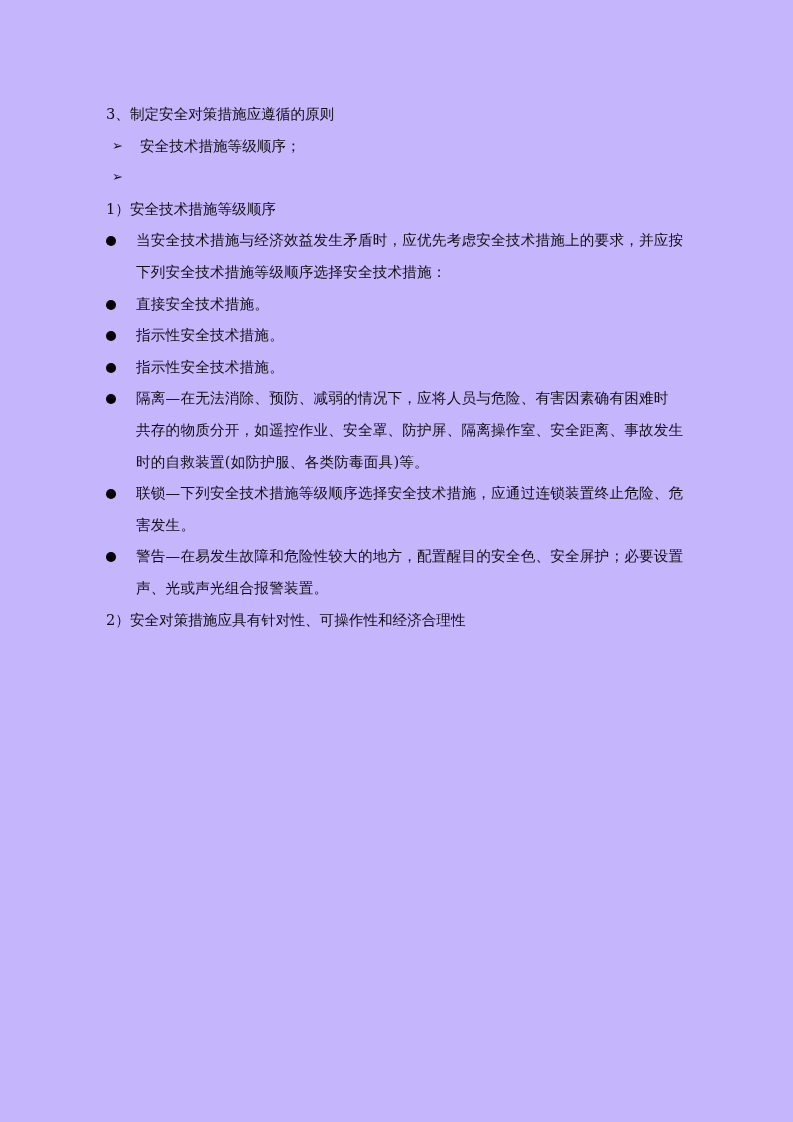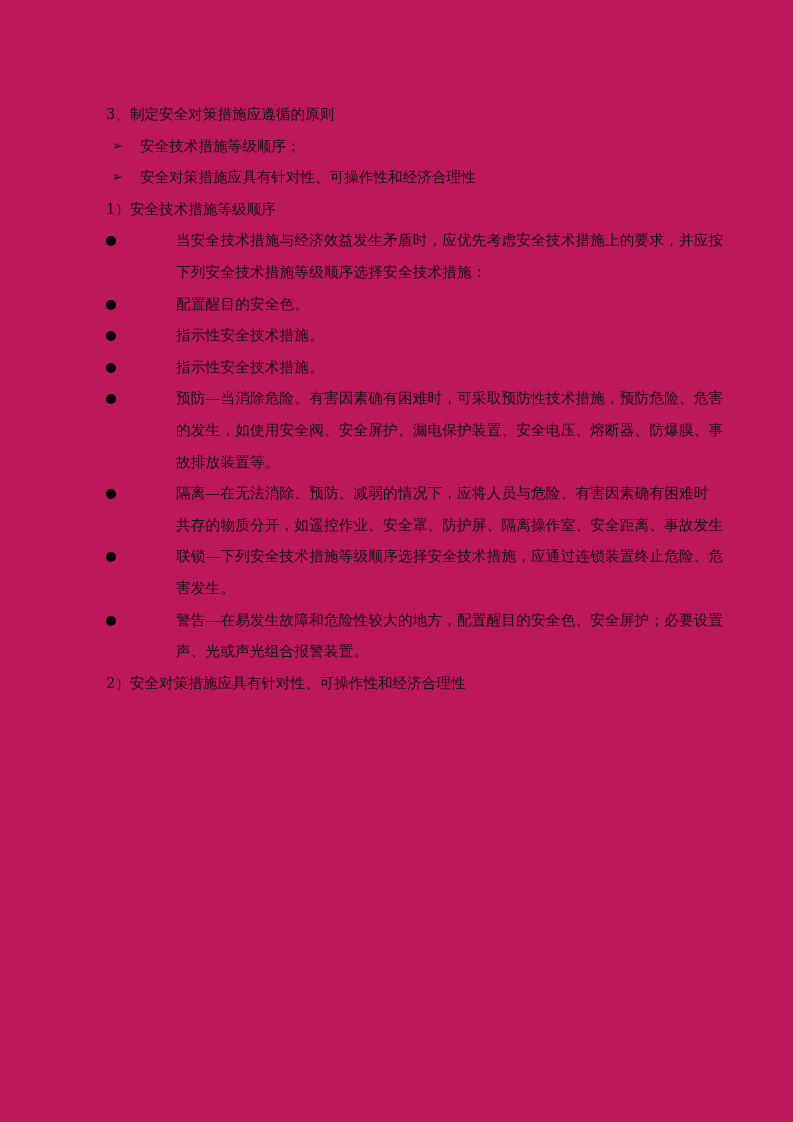--- a/index.html
+++ b/index.html
@@ -1,81 +1,75 @@
 <!DOCTYPE html>
 <html><head>
 <meta charset="utf-8">
 <style>
   html, body { margin: 0; padding: 0; background: #ffffff; }
   body { width: 793px; height: 1122px; position: relative; overflow: hidden;
          font-family: "DejaVu Serif", "Liberation Serif", serif; color: #111; }
-  .page { position: absolute; left: 0; top: 0; width: 793px; height: 1122px; background: #be185d; }
+  .page { position: absolute; left: 0; top: 0; width: 793px; height: 1122px; background: #c4b5fd; }
   .content { position: absolute; left: 106px; top: 98px; width: 608px; font-size: 14.6px; }
   .line { height: 31.6px; line-height: 31.6px; white-space: nowrap; position: relative; }
   .heading { padding-left: 0; }
   .arrow-item { padding-left: 34px; }
   .arrow-item .marker { position: absolute; left: 6px; top: 0; font-size: 13px; }
   .bullet-item { position: relative; padding-left: 30px; }
   .bullet-item .marker { position: absolute; left: 0; top: 12px; width: 10px; height: 10px; border-radius: 50%; background: #000; }
-  .bullet-item .text-line { height: 31.6px; line-height: 31.6px; white-space: nowrap; letter-spacing: 0.2px; margin-left: 40px; }
+  .bullet-item .text-line { height: 31.6px; line-height: 31.6px; white-space: nowrap; letter-spacing: 0.2px; }
 </style>
 </head>
 <body>
 
 <div class="page">
   <div class="content">
 
     <div class="line heading">3、制定安全对策措施应遵循的原则</div>
 
     <div class="line arrow-item">
       <span class="marker">➢</span>
       <span>安全技术措施等级顺序；</span>
     </div>
     <div class="line arrow-item">
       <span class="marker">➢</span>
-      <span>安全对策措施应具有针对性、可操作性和经济合理性</span>
     </div>
 
     <div class="line heading">1）安全技术措施等级顺序</div>
 
     <div class="bullet-item">
       <span class="marker"></span>
       <div class="text-line">当安全技术措施与经济效益发生矛盾时，应优先考虑安全技术措施上的要求，并应按</div>
       <div class="text-line">下列安全技术措施等级顺序选择安全技术措施：</div>
     </div>
 
     <div class="bullet-item">
       <span class="marker"></span>
-      <div class="text-line">配置醒目的安全色。</div>
+      <div class="text-line">直接安全技术措施。</div>
     </div>
 
     <div class="bullet-item">
       <span class="marker"></span>
       <div class="text-line">指示性安全技术措施。</div>
     </div>
 
     <div class="bullet-item">
       <span class="marker"></span>
       <div class="text-line">指示性安全技术措施。</div>
     </div>
 
 
 
-    <div class="bullet-item">
-      <span class="marker"></span>
-      <div class="text-line">预防—当消除危险、有害因素确有困难时，可采取预防性技术措施，预防危险、危害</div>
-      <div class="text-line">的发生，如使用安全阀、安全屏护、漏电保护装置、安全电压、熔断器、防爆膜、事</div>
-      <div class="text-line">故排放装置等。</div>
-    </div>
 
 
     <div class="bullet-item">
       <span class="marker"></span>
       <div class="text-line">隔离—在无法消除、预防、减弱的情况下，应将人员与危险、有害因素确有困难时</div>
       <div class="text-line">共存的物质分开，如遥控作业、安全罩、防护屏、隔离操作室、安全距离、事故发生</div>
+      <div class="text-line">时的自救装置(如防护服、各类防毒面具)等。</div>
     </div>
 
     <div class="bullet-item">
       <span class="marker"></span>
       <div class="text-line">联锁—下列安全技术措施等级顺序选择安全技术措施，应通过连锁装置终止危险、危</div>
       <div class="text-line">害发生。</div>
     </div>
 
     <div class="bullet-item">
       <span class="marker"></span>

